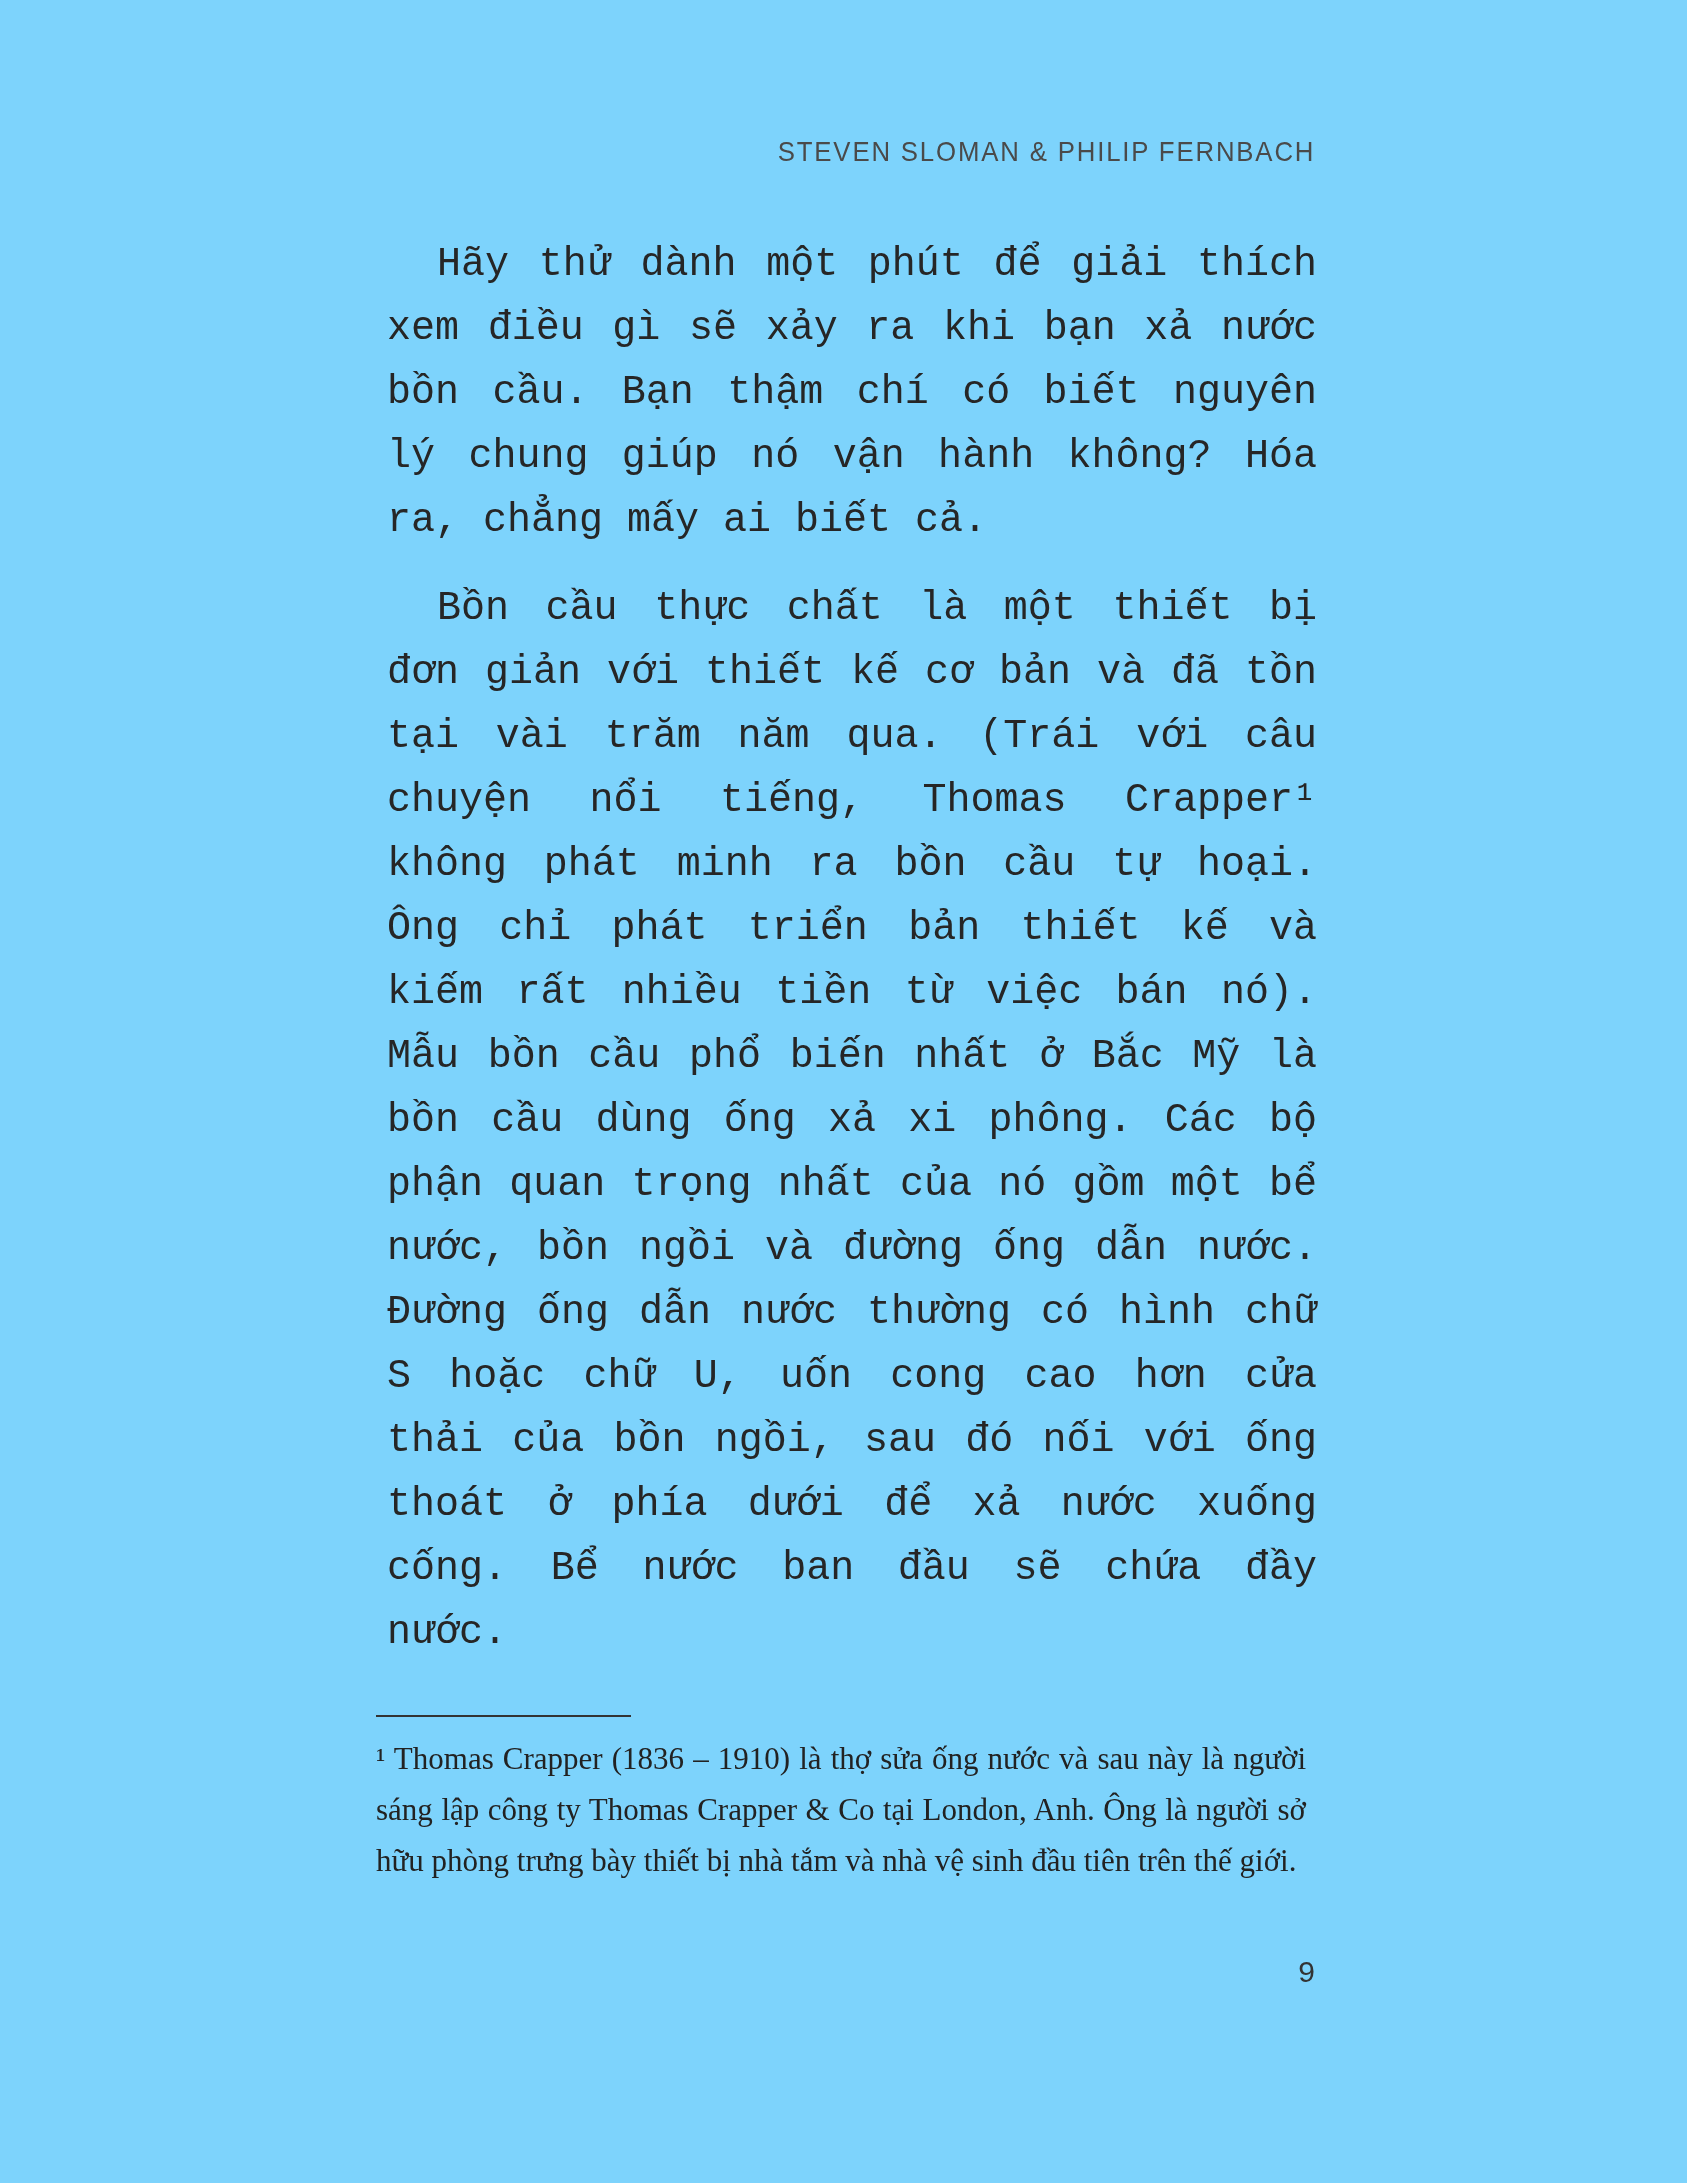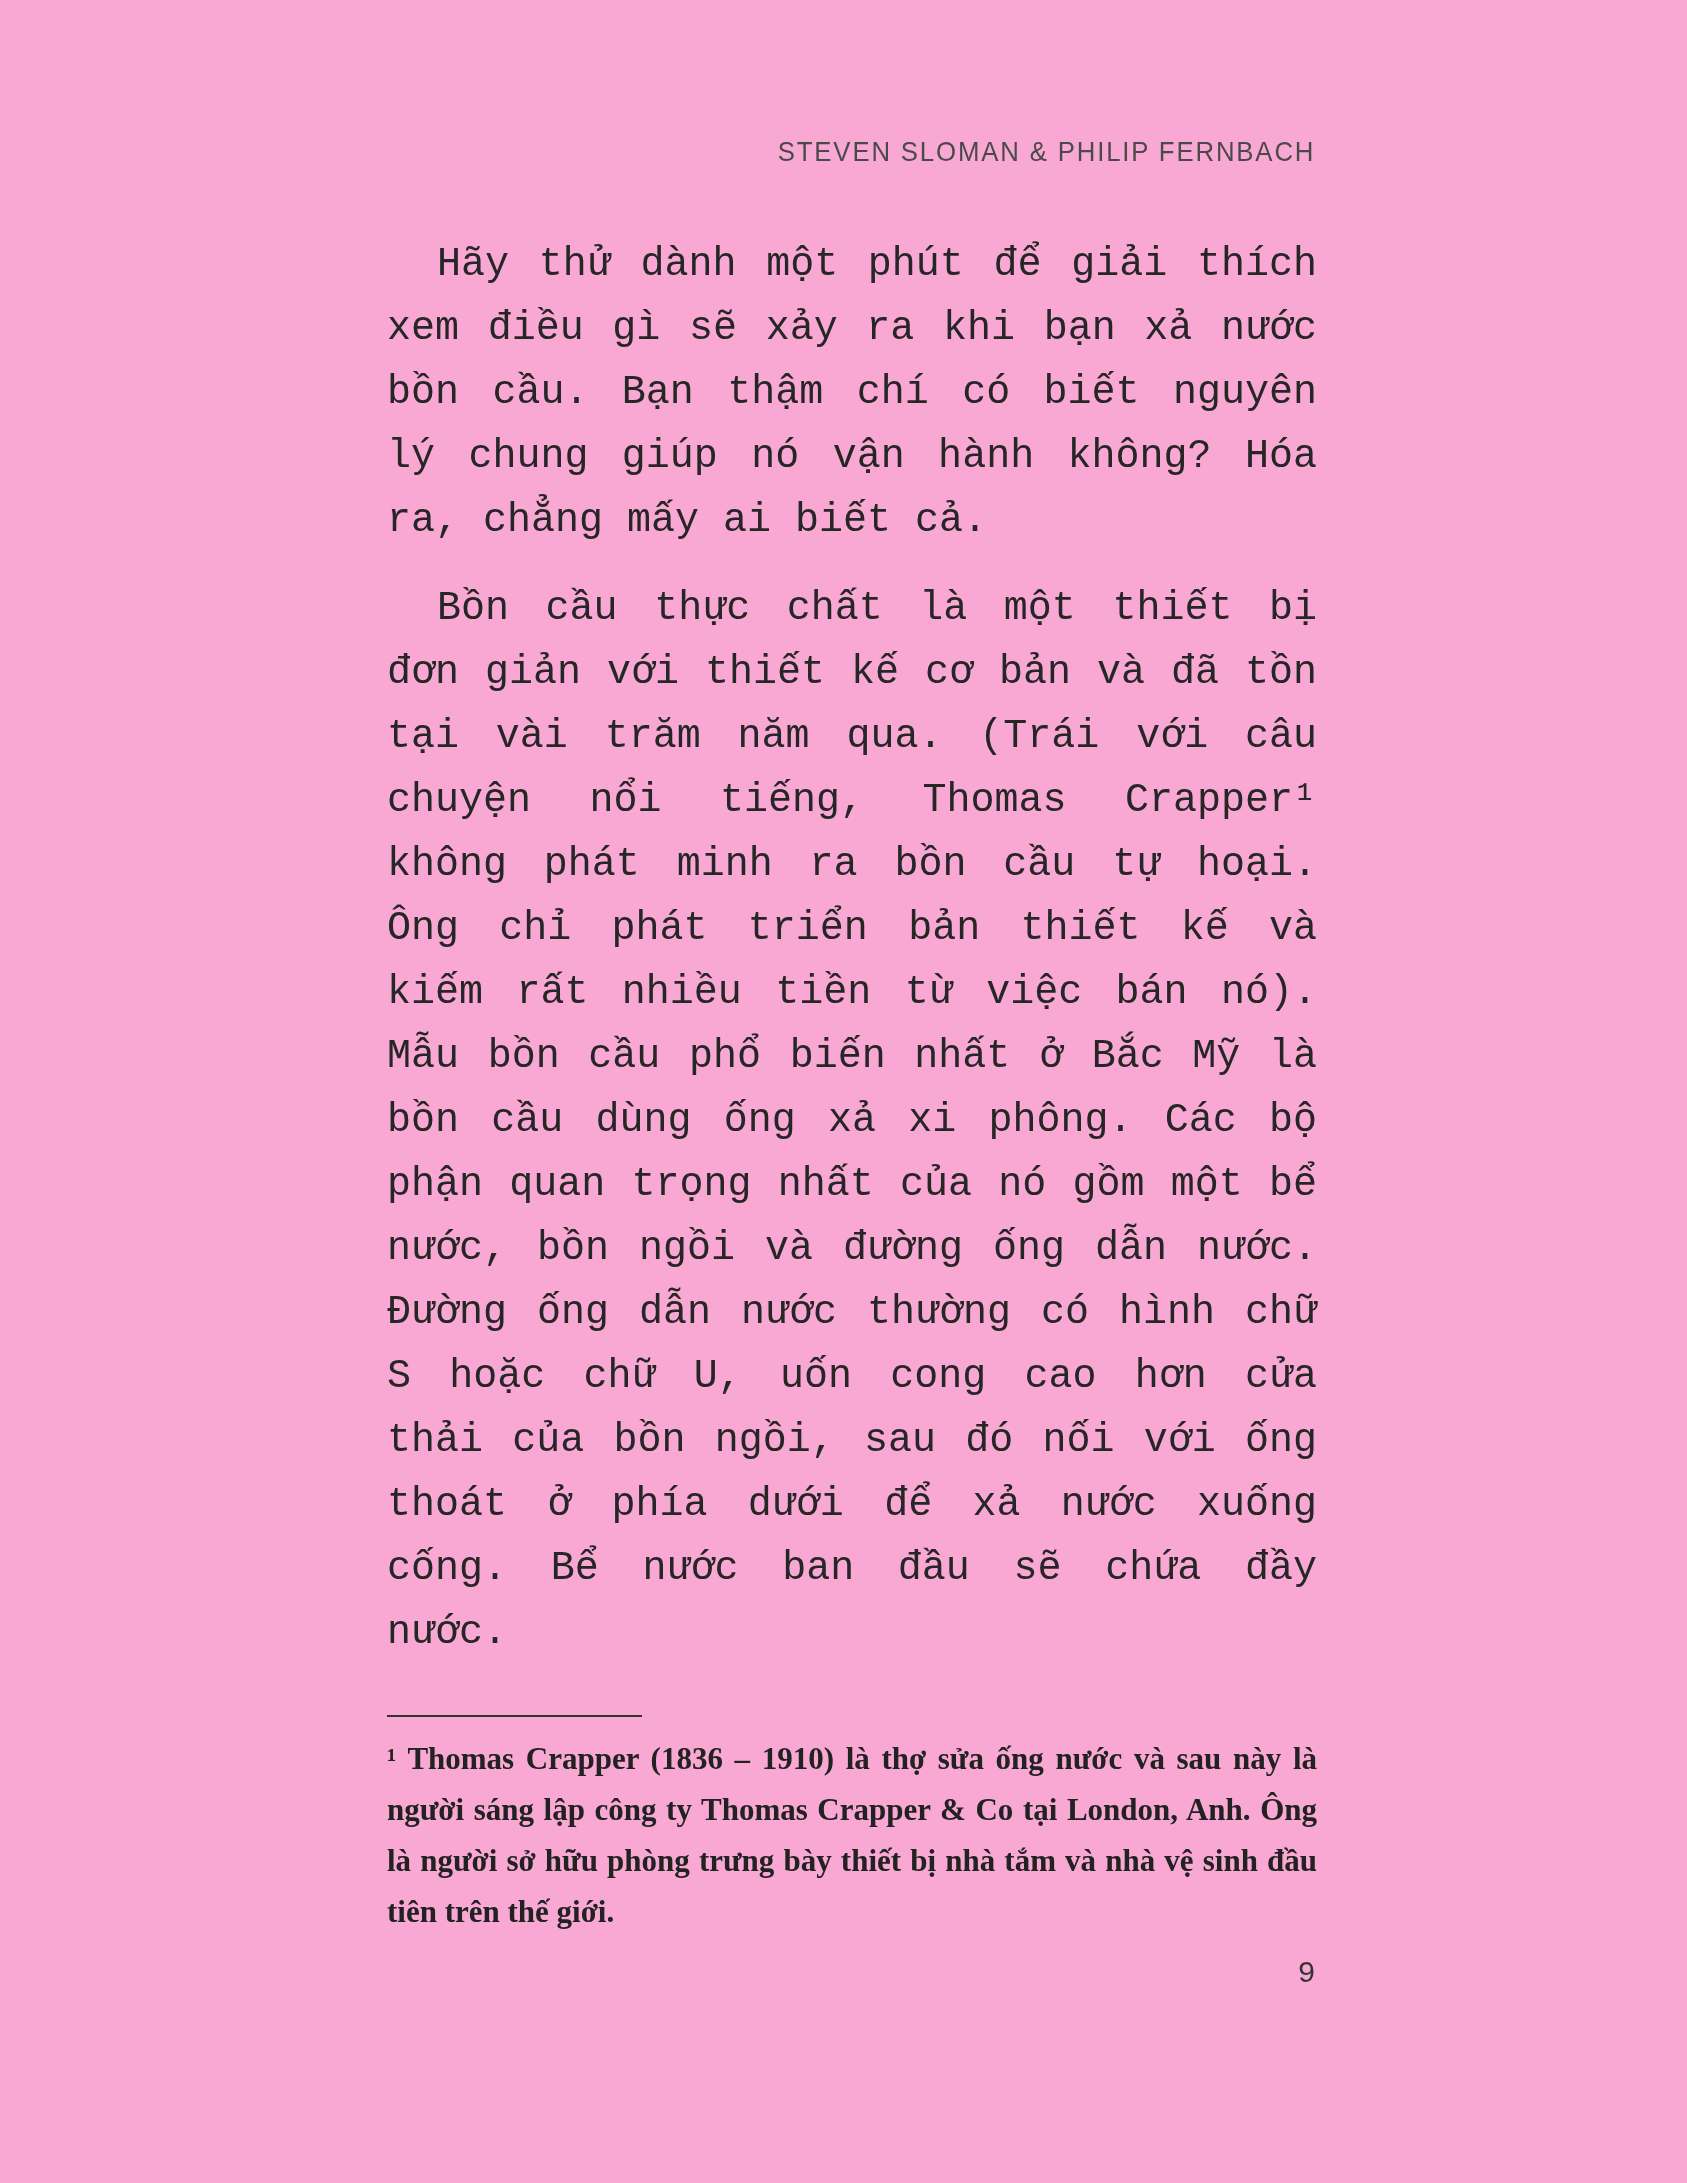--- a/index.html
+++ b/index.html
@@ -4,21 +4,21 @@
 <style>
   html, body {
     margin: 0;
     padding: 0;
     background: #e8e8e8;
   }
   .page {
     position: relative;
     width: 1687px;
     height: 2183px;
-    background: #f9a8d4;
+    background: #7dd3fc;
     overflow: hidden;
     font-family: "Liberation Serif", "DejaVu Serif", serif;
   }
   .running-header {
     position: absolute;
     top: 136px;
     right: 372px;
     font-family: "Liberation Sans", "DejaVu Sans", sans-serif;
     font-size: 28px;
     font-weight: 400;
@@ -39,25 +39,24 @@
   .body-column p {
     margin: 0 0 24px 0;
     font-size: 40px;
     line-height: 64px;
     text-align: justify;
     text-indent: 50px;
     text-justify: inter-word;
   }
   .footnote-block {
     position: absolute;
-    left: 387px;
+    left: 376px;
     top: 1715px;
     width: 930px;
     color: #222222;
-    font-weight: bold;
   }
   .footnote-rule {
     width: 255px;
     height: 2px;
     background: #333333;
     margin-bottom: 16px;
   }
   .footnote-text {
     font-size: 31px;
     line-height: 51px;

